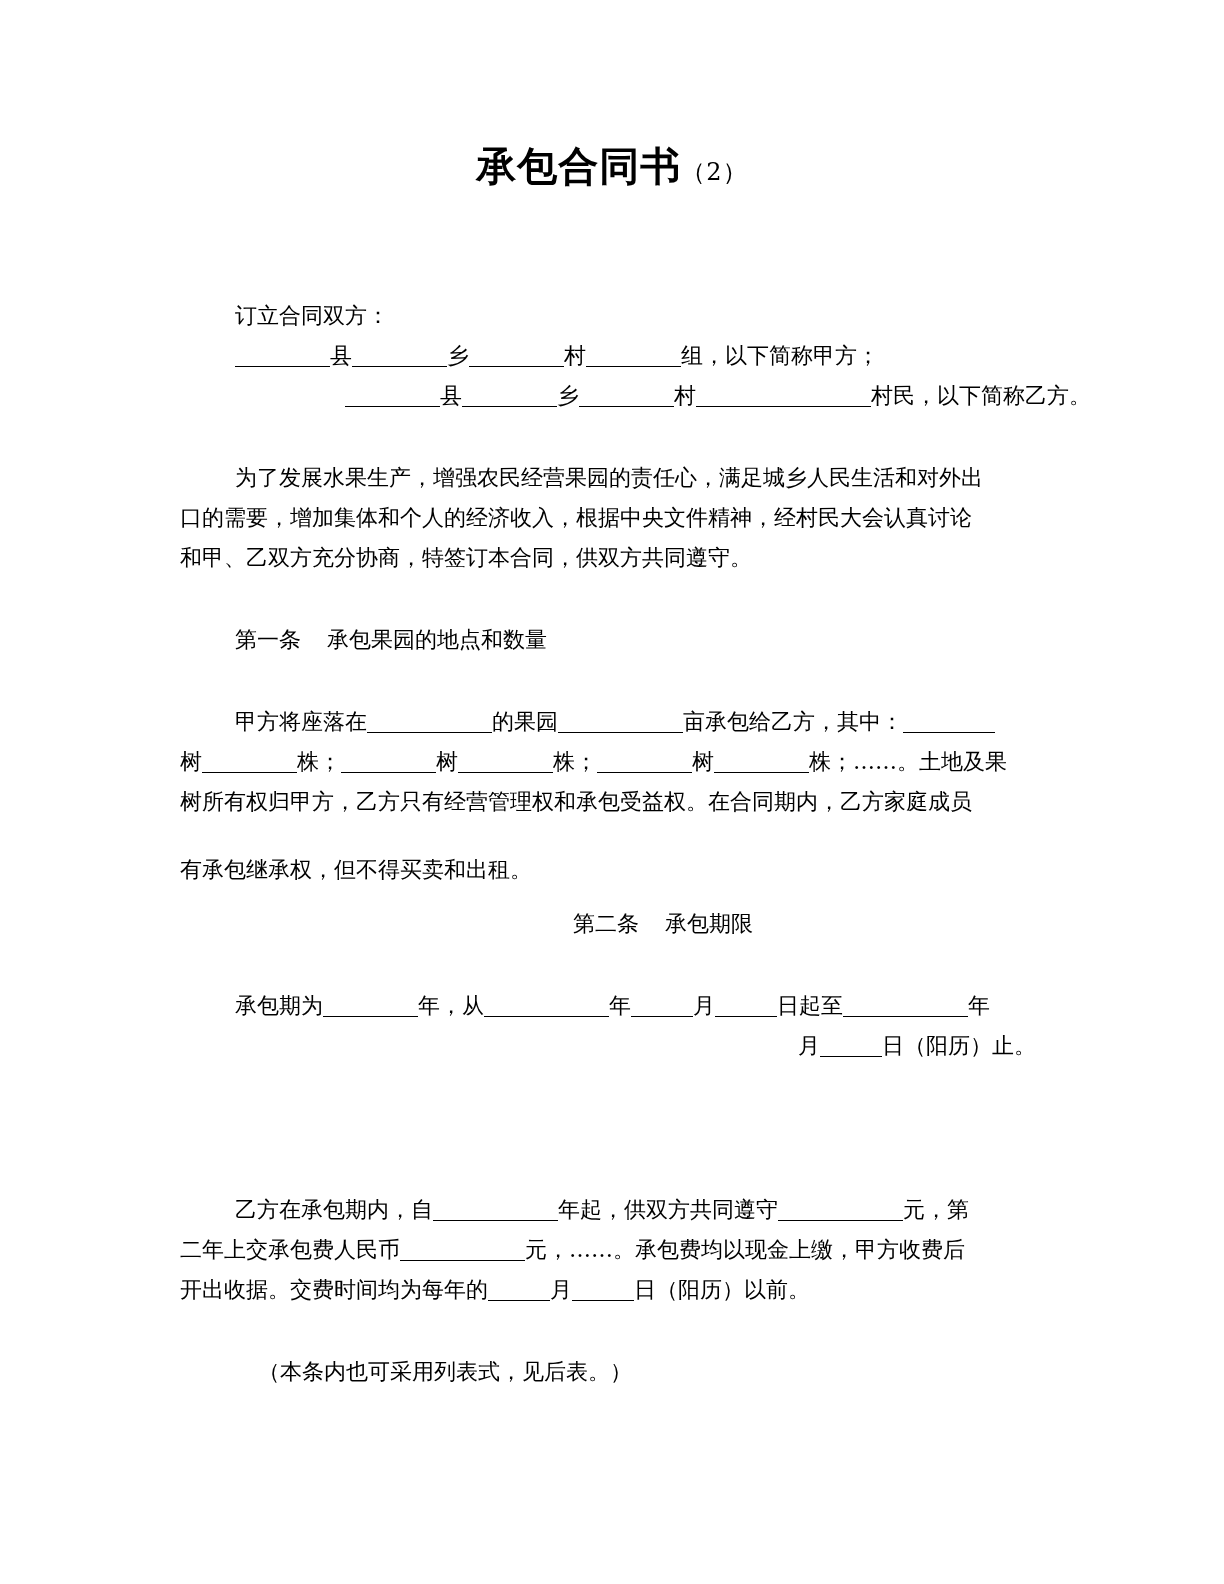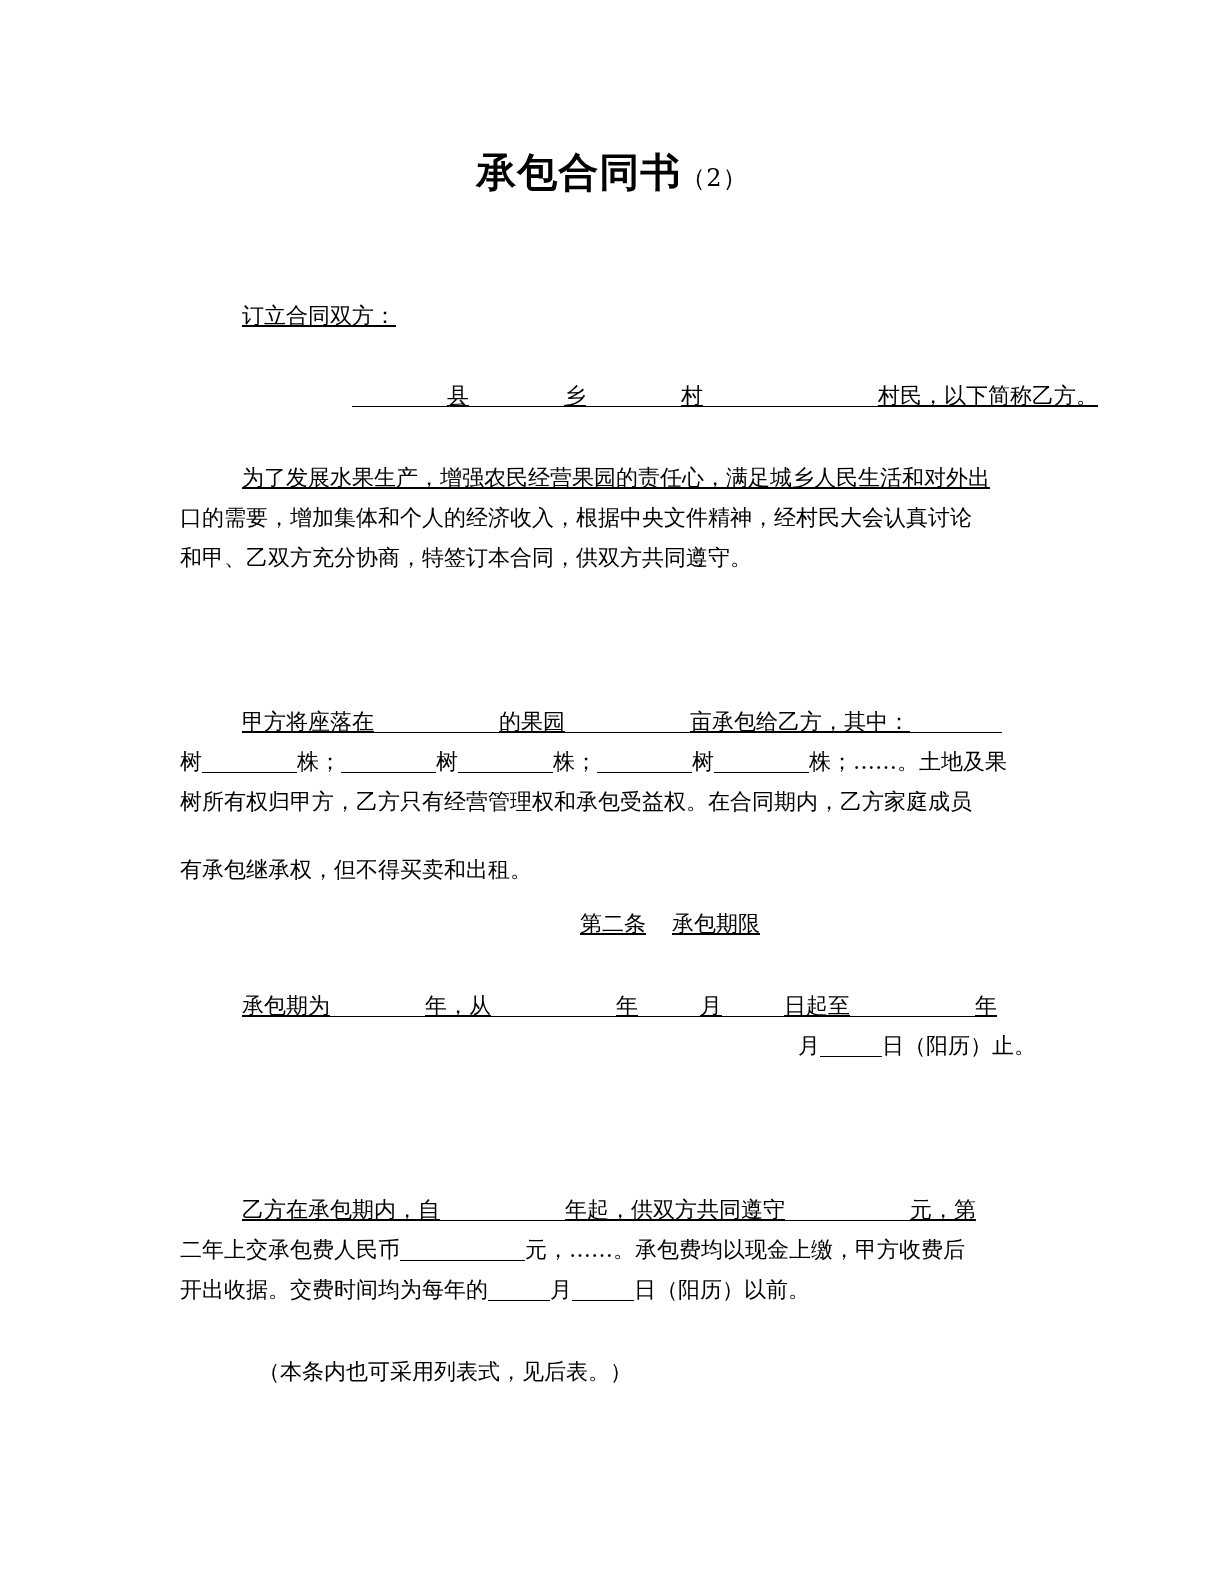--- a/index.html
+++ b/index.html
@@ -17,21 +17,21 @@
     }
     .page {
       position: absolute;
       left: 0;
       top: 0;
       width: 1224px;
       height: 1584px;
     }
     .title {
       position: absolute;
-      top: 142px;
+      top: 136px;
       left: 0;
       width: 1224px;
       text-align: center;
       font-family: "DejaVu Sans", "Liberation Sans", sans-serif;
       font-weight: bold;
       font-size: 40px;
       line-height: 60px;
       letter-spacing: 1px;
     }
     .title .sub {
@@ -41,21 +41,21 @@
     }
     .line {
       position: absolute;
       left: 180px;
       width: 856px;
       font-size: 22px;
       line-height: 40px;
       height: 40px;
       white-space: nowrap;
     }
-    .indent { left: 242px; text-decoration: underline; }
+    .indent { left: 235px; }
     .blank {
       display: inline-block;
       border-bottom: 1.5px solid #000;
       height: 26px;
       vertical-align: baseline;
       margin-bottom: -4px;
     }
     .w90 { width: 92px; }
     .w95 { width: 95px; }
     .w120 { width: 125px; }
@@ -67,29 +67,35 @@
 <body>
 
 <div class="page">
 
   <div class="title">
     <span>承包合同书</span><span class="sub">（2）</span>
   </div>
 
   <div class="line indent" style="top:296px;">订立合同双方：</div>
 
+  <div class="line indent" style="top:336px;">
+    <span class="blank w95"></span><span>县</span><span class="blank w95"></span><span>乡</span><span class="blank w95"></span><span>村</span><span class="blank w95"></span><span>组，以下简称甲方；</span>
+  </div>
 
   <div class="line indent" style="top:376px;text-align:right;">
     <span class="blank w95"></span><span>县</span><span class="blank w95"></span><span>乡</span><span class="blank w95"></span><span>村</span><span class="blank w175"></span><span>村民，以下简称乙方。</span>
   </div>
 
   <div class="line indent" style="top:458px;">为了发展水果生产，增强农民经营果园的责任心，满足城乡人民生活和对外出</div>
   <div class="line" style="top:498px;">口的需要，增加集体和个人的经济收入，根据中央文件精神，经村民大会认真讨论</div>
   <div class="line" style="top:538px;">和甲、乙双方充分协商，特签订本合同，供双方共同遵守。</div>
 
+  <div class="line indent" style="top:620px;">
+    <span>第一条</span><span class="gap"></span><span>承包果园的地点和数量</span>
+  </div>
 
   <div class="line indent" style="top:702px;">
     <span>甲方将座落在</span><span class="blank w120"></span><span>的果园</span><span class="blank w120"></span><span>亩承包给乙方，其中：</span><span class="blank w90"></span>
   </div>
 
   <div class="line" style="top:742px;">
     <span>树</span><span class="blank w95"></span><span>株；</span><span class="blank w95"></span><span>树</span><span class="blank w95"></span><span>株；</span><span class="blank w95"></span><span>树</span><span class="blank w95"></span><span>株；……。土地及果</span>
   </div>
 
   <div class="line" style="top:782px;">树所有权归甲方，乙方只有经营管理权和承包受益权。在合同期内，乙方家庭成员</div>

